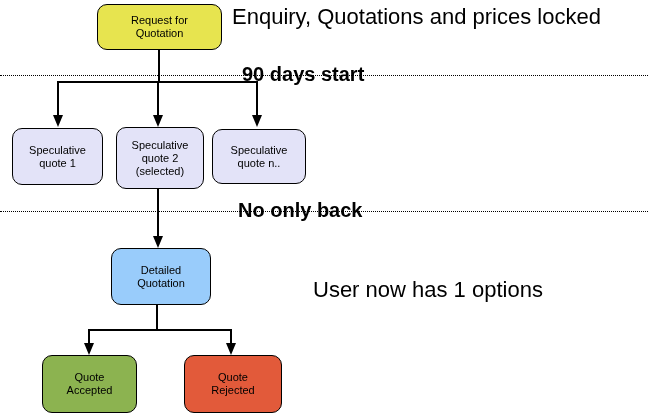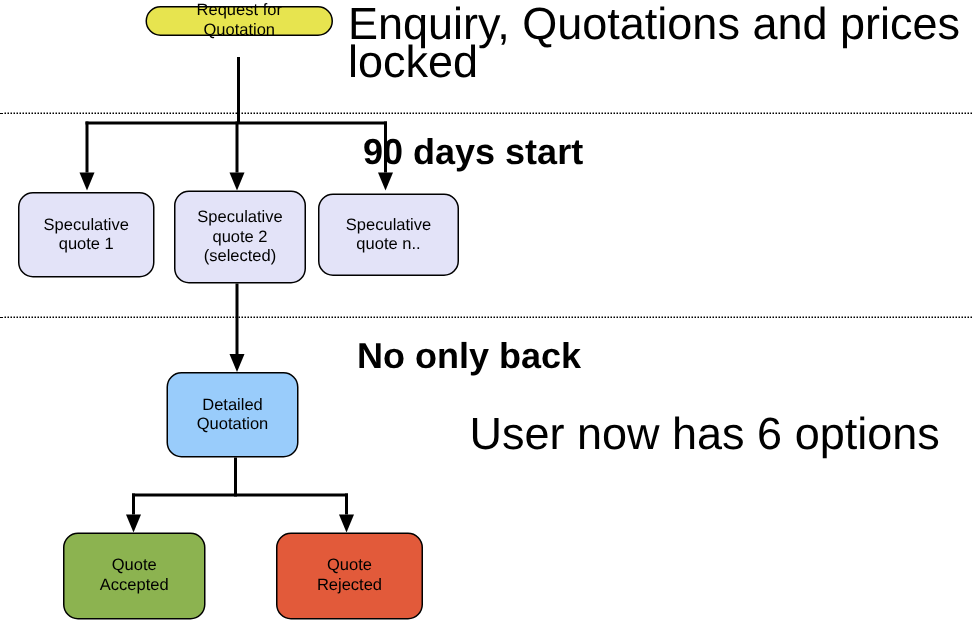--- a/index.html
+++ b/index.html
@@ -17,22 +17,22 @@
     border-left:5px solid transparent;border-right:5px solid transparent;
     border-top:12px solid #000;
   }
   
   .node{
     position:absolute;display:flex;align-items:center;justify-content:center;
     border:1.5px solid #000;border-radius:10px;box-sizing:border-box;
     font-size:11px;line-height:13px;text-align:center;white-space:pre-line;
   }
   
-  .note{position:absolute;font-size:30px;line-height:25px;white-space:pre-line;}
-  .phase-label{position:absolute;font-size:24px;font-weight:bold;line-height:18px;margin-top:28px;}
+  .note{position:absolute;font-size:22px;line-height:25px;white-space:pre-line;}
+  .phase-label{position:absolute;font-size:20px;font-weight:bold;line-height:18px;}
 </style>
 </head>
 <body>
 
 <div id="canvas">
 
   <div class="dotted-line" style="top:75px"></div>
   <div class="dotted-line" style="top:211px"></div>
 
   <div class="line" style="left:158px;top:38px;width:2px;height:44px"></div>
@@ -47,44 +47,44 @@
   <div class="line" style="left:157px;top:189px;width:2px;height:47px"></div>
   <div class="arrow-down" style="left:153px;top:236px"></div>
 
   <div class="line" style="left:156px;top:305px;width:2px;height:26px"></div>
   <div class="line" style="left:88px;top:329px;width:144px;height:2px"></div>
   <div class="line" style="left:88px;top:329px;width:2px;height:14px"></div>
   <div class="line" style="left:230px;top:329px;width:2px;height:14px"></div>
   <div class="arrow-down" style="left:84px;top:343px"></div>
   <div class="arrow-down" style="left:226px;top:343px"></div>
 
-  <div class="node" style="left: 97px; top: 4px; width: 125px; height: 20px; background-color: rgb(231, 228, 79);">Request for
+  <div class="node" style="left: 97px; top: 4px; width: 125px; height: 46px; background-color: rgb(231, 228, 79);">Request for
 Quotation</div>
 
   <div class="node" style="left: 12px; top: 128px; width: 91px; height: 57px; background-color: rgb(227, 227, 248);">Speculative
 quote 1</div>
 
   <div class="node" style="left: 116px; top: 127px; width: 88px; height: 62px; background-color: rgb(227, 227, 248);">Speculative
 quote 2
 (selected)</div>
 
   <div class="node" style="left: 212px; top: 129px; width: 94px; height: 55px; background-color: rgb(227, 227, 248);">Speculative
 quote n..</div>
 
-  <div class="node" style="left: 111px; top: 248px; width: 88px; height: 57px; background-color: rgb(153, 204, 251);">Detailed
+  <div class="node" style="left: 111px; top: 248px; width: 100px; height: 57px; background-color: rgb(153, 204, 251);">Detailed
 Quotation</div>
 
   <div class="node" style="left: 42px; top: 355px; width: 95px; height: 58px; background-color: rgb(140, 179, 80);">Quote
 Accepted</div>
 
   <div class="node" style="left: 184px; top: 355px; width: 98px; height: 58px; background-color: rgb(226, 90, 58);">Quote
 Rejected</div>
 
   <div class="note" style="left:232px;top:4px">Enquiry, Quotations and prices locked</div>
 
   <div class="phase-label" style="left:242px;top:65px">90 days start</div>
 
 
   <div class="phase-label" style="left:238px;top:201px">No only back</div>
 
-  <div class="note" style="left:313px;top:277px">User now has 6 options</div>
+  <div class="note" style="left:313px;top:277px">User now has 1 options</div>
 
 </div>
 
 </body></html>

